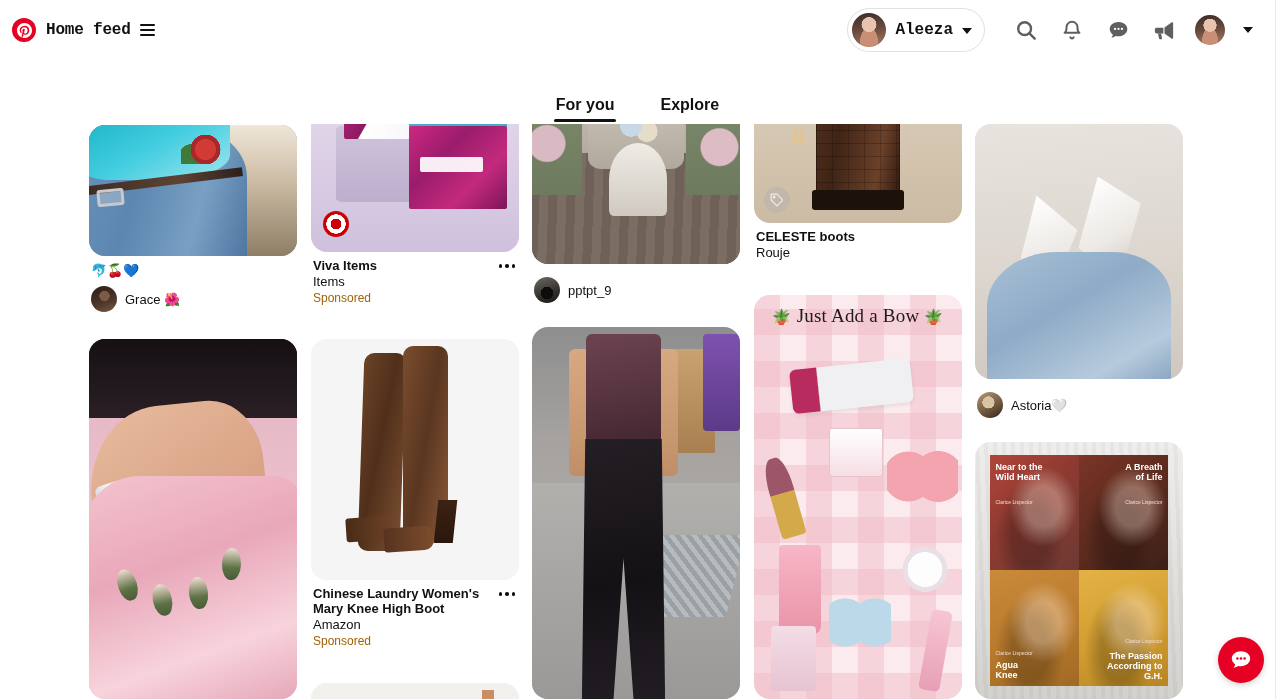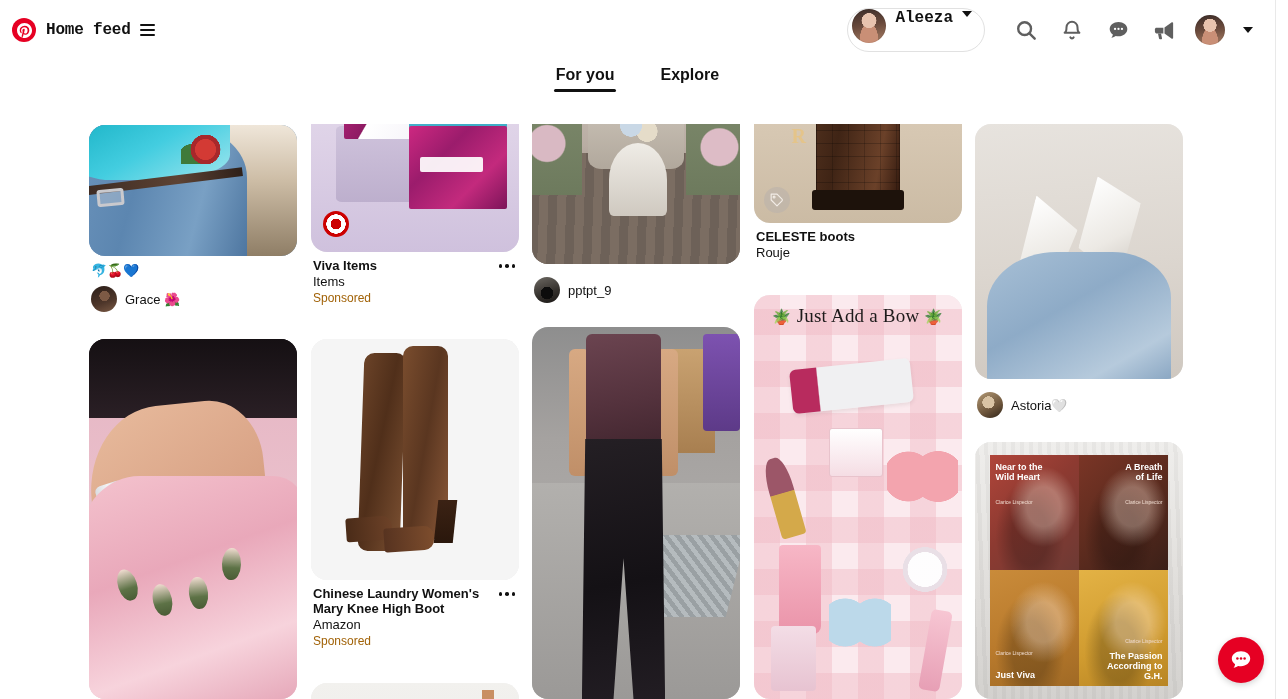--- a/index.html
+++ b/index.html
@@ -57,20 +57,21 @@
 
   .header-right {
     margin-left: auto;
     display: flex;
     align-items: center;
     gap: 4px;
     padding-right: 14px;
   }
   .account-pill {
     display: flex;
+    align-items: center;
     gap: 9px;
     height: 44px;
     padding: 0 12px 0 4px;
     border: 1px solid #e1e1e1;
     border-radius: 24px;
     background: #fff;
     cursor: pointer;
     margin-right: 16px;
   }
   .avatar {
@@ -122,21 +123,21 @@
   }
 
   
   .tabs {
     position: absolute;
     top: 60px; left: 0;
     width: 1275px;
     height: 64px;
     background: #fff;
     display: flex;
-    align-items: flex-start;
+    align-items: flex-end;
     justify-content: center;
     gap: 26px;
     z-index: 39;
   }
   .tab {
     font-size: 16px;
     font-weight: bold;
     color: #111;
     padding: 6px 10px 10px;
     position: relative;
@@ -692,21 +693,21 @@
               <div class="auth" style="left:6px; top:44px;">Clarice Lispector</div>
             </div>
             <div class="bk bk2">
               <div class="face"></div>
               <div class="txt" style="right:6px; top:7px; width:46px; text-align:right;">A Breath of Life</div>
               <div class="auth" style="right:6px; top:44px; text-align:right;">Clarice Lispector</div>
             </div>
             <div class="bk bk3">
               <div class="face"></div>
               <div class="auth" style="left:6px; bottom:30px;">Clarice Lispector</div>
-              <div class="txt" style="left:6px; bottom:6px; width:46px;">Just Viva</div>
+              <div class="txt" style="left:6px; bottom:6px; width:46px;">Agua Knee</div>
             </div>
             <div class="bk bk4">
               <div class="face"></div>
               <div class="auth" style="right:6px; bottom:42px; text-align:right;">Clarice Lispector</div>
               <div class="txt" style="right:6px; bottom:5px; width:62px; text-align:right;">The Passion According to G.H.</div>
             </div>
           </div>
         </div>
       </div>
     </div>

